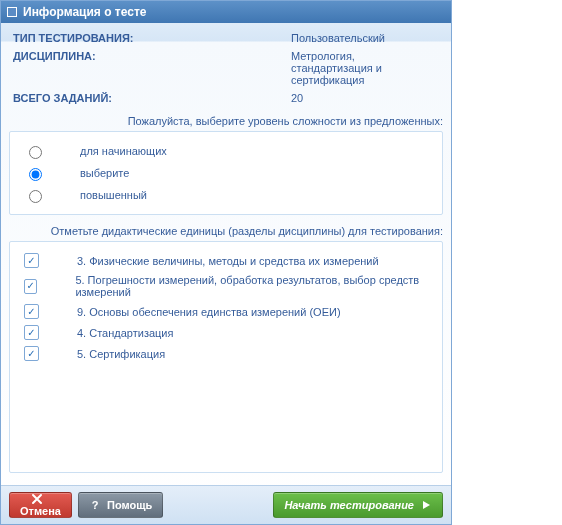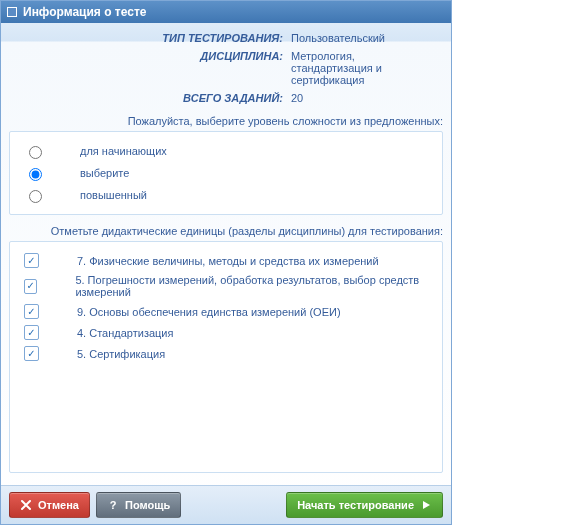--- a/index.html
+++ b/index.html
@@ -45,26 +45,25 @@
   .info-table {
     width: 100%;
     border-collapse: collapse;
     margin-bottom: 6px;
   }
   .info-table td {
     padding: 3px 4px;
     vertical-align: top;
   }
   .info-label {
-    text-align: right;
+    text-align: left;
     font-weight: bold;
     color: #355c9a;
     width: 270px;
     white-space: nowrap;
-    font-style: italic;
   }
   .info-value {
     color: #355c9a;
   }
   .prompt {
     color: #355c9a;
     padding: 2px 0 4px 6px;
     text-align: right;
   }
   .panel {
@@ -126,23 +125,23 @@
     color: #fff;
     margin-right: 6px;
     box-shadow: inset 0 1px 0 rgba(255,255,255,0.25);
   }
   .btn .icn {
     display: inline-flex;
     align-items: center;
     justify-content: center;
     margin-right: 6px;
   }
-  .btn.red { background: linear-gradient(#e35b52, #c0392f); }
+  .btn.red { background: linear-gradient(#e35b52, #c0392f); flex-direction: column; }
   .btn.gray { background: linear-gradient(#8c99a6, #616e7c); }
-  .btn.green { background: linear-gradient(#6bbf4a, #4a9a2e); margin-left: auto; margin-right: 0; }
+  .btn.green { background: linear-gradient(#6bbf4a, #4a9a2e); margin-left: auto; margin-right: 0; font-style: italic; }
   .btn.green .icn { margin-left: 6px; margin-right: 0; }
 </style>
 </head>
 <body>
 
 <div class="window">
 
   <div class="titlebar">
     <span class="sq"></span>
     <span>Информация о тесте</span>
@@ -182,21 +181,21 @@
         <input type="radio" name="diff" style="">
         <span>повышенный</span>
       </label>
     </div>
 
     <div class="prompt">Отметьте дидактические единицы (разделы дисциплины) для тестирования:</div>
 
     <div class="panel grow">
       <div class="check-row">
         <span class="cb">✓</span>
-        <span>7. Физические величины, методы и средства их измерений</span>
+        <span>3. Физические величины, методы и средства их измерений</span>
       </div>
       <div class="check-row">
         <span class="cb">✓</span>
         <span>5. Погрешности измерений, обработка результатов, выбор средств измерений</span>
       </div>
       <div class="check-row">
         <span class="cb">✓</span>
         <span>9. Основы обеспечения единства измерений (ОЕИ)</span>
       </div>
       <div class="check-row">

